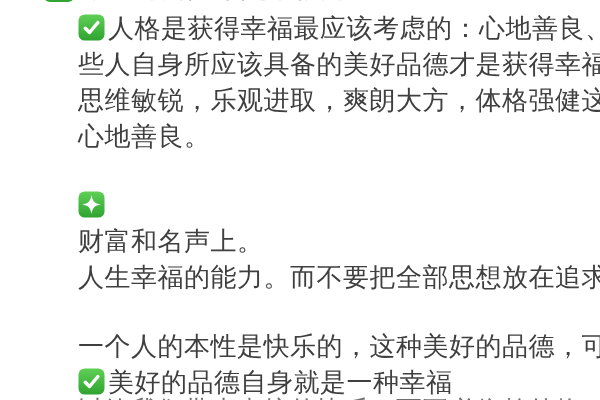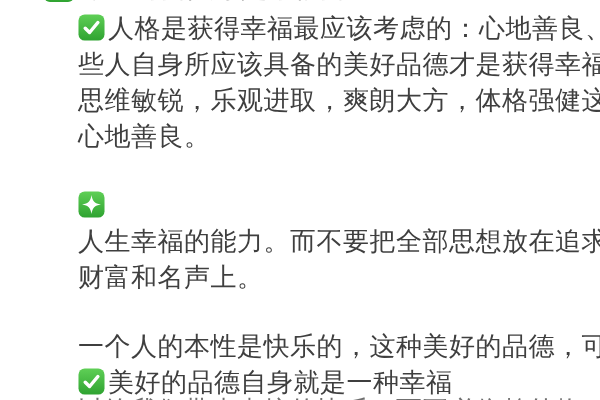--- a/index.html
+++ b/index.html
@@ -96,22 +96,22 @@
     <div class="line">心地善良。</div>
   </div>
 
   <div class="para">
     <div class="line">
       <span class="emoji"><svg viewBox="0 0 28 28">
             <rect x="0.5" y="0.5" width="27" height="27" rx="6.5" fill="url(#emoji-green)"></rect>
             <path d="M14 4.2 C15.1 10.9 17.1 12.9 23.8 14 C17.1 15.1 15.1 17.1 14 23.8 C12.9 17.1 10.9 15.1 4.2 14 C10.9 12.9 12.9 10.9 14 4.2 Z" fill="#ffffff"></path>
           </svg></span>
     </div>
+    <div class="line">财富和名声上。</div>
     <div class="line">人生幸福的能力。而不要把全部思想放在追求</div>
-    <div class="line">财富和名声上。</div>
   </div>
 
   <div class="para">
     <div class="line">一个人的本性是快乐的，这种美好的品德，可</div>
     <div class="line">
       <span class="emoji"><svg viewBox="0 0 28 28">
             <rect x="0.5" y="0.5" width="27" height="27" rx="6.5" fill="url(#emoji-green)"></rect>
             <path d="M7.5 14.8 L12 19.2 L20.6 8.8" stroke="#ffffff" stroke-width="3.6" fill="none" stroke-linecap="round" stroke-linejoin="round"></path>
           </svg></span><span>美好的品德自身就是一种幸福</span>
     </div>

